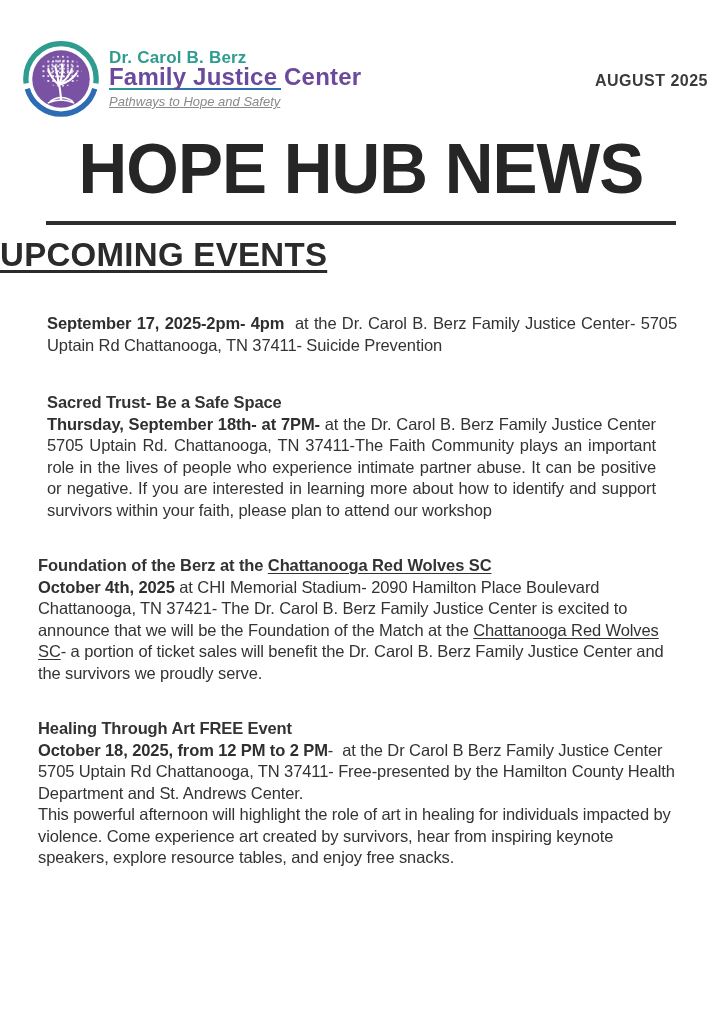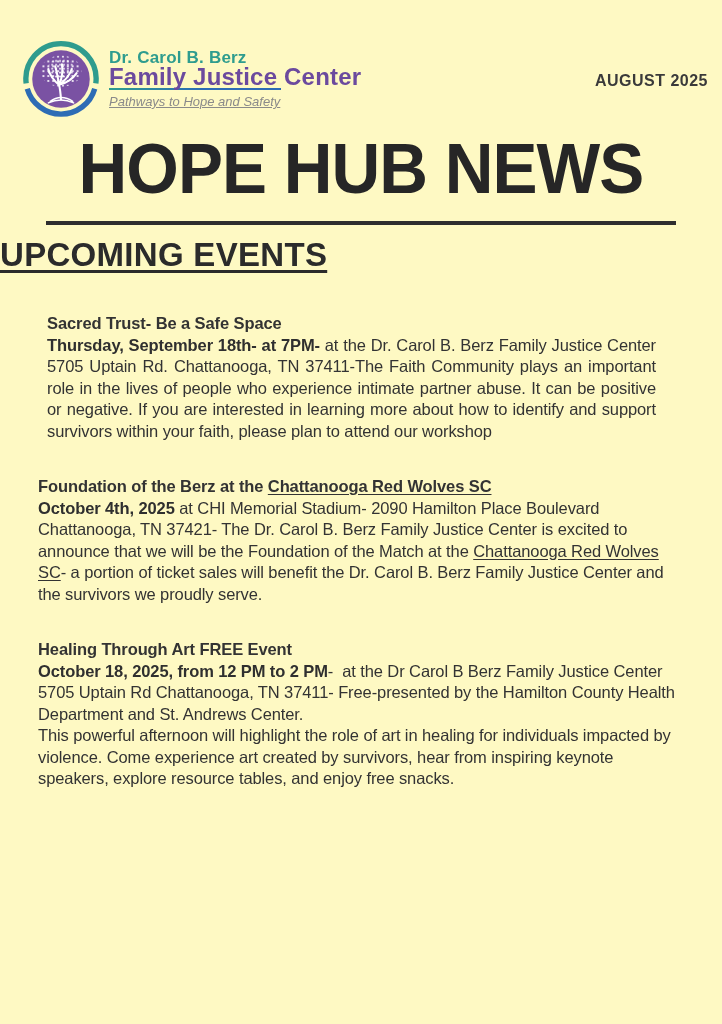--- a/index.html
+++ b/index.html
@@ -1,17 +1,17 @@
 <!DOCTYPE html>
 <html><head>
 <meta charset="utf-8">
 <style>
   html,body{margin:0;padding:0;background:#e8e8e8;}
   .page{
-    width:722px;height:1024px;background:#fef9c3;position:relative;
+    width:722px;height:1024px;background:#ffffff;position:relative;
     font-family:"Liberation Sans", sans-serif;color:#333;overflow:hidden;
     margin:0 auto;box-sizing:border-box;
   }
   
   .header{display:flex;justify-content:space-between;align-items:flex-start;
     padding:40px 14px 0 22px;}
   .logo{display:flex;gap:9px;align-items:flex-start;}
   .logo-mark{width:78px;height:78px;flex:0 0 auto;}
   .logo-text{padding-top:9px;}
   .logo-line1{color:#2E9C8E;font-weight:bold;font-size:17px;line-height:18px;letter-spacing:.2px;}
@@ -71,20 +71,21 @@
       </div>
     </div>
     <div class="issue-date">AUGUST 2025</div>
   </header>
 
   <h1 class="title">HOPE HUB NEWS</h1>
   <div class="rule"></div>
   <h2 class="section">UPCOMING EVENTS</h2>
 
   <section class="event ev-a">
+    <p class="ev-body"><b>September 17, 2025-2pm- 4pm</b><span>&nbsp; at the Dr. Carol B. Berz Family Justice Center- 5705 Uptain Rd Chattanooga, TN 37411- Suicide Prevention</span></p>
   </section>
 
   <section class="event ev-b">
     <div class="ev-title">Sacred Trust- Be a Safe Space</div>
     <p class="ev-body"><b>Thursday, September 18th- at 7PM-</b><span> at the Dr. Carol B. Berz Family Justice Center 5705 Uptain Rd. Chattanooga, TN 37411-The Faith Community plays an important role in the lives of people who experience intimate partner abuse. It can be positive or negative. If you are interested in learning more about how to identify and support survivors within your faith, please plan to attend our workshop</span></p>
   </section>
 
   <section class="event ev-c">
     <div class="ev-title"><span>Foundation of the Berz at the </span><span class="u">Chattanooga Red Wolves SC</span></div>
     <p class="ev-body"><b>October 4th, 2025</b><span> at CHI Memorial Stadium- 2090 Hamilton Place Boulevard Chattanooga, TN 37421- The Dr. Carol B. Berz Family Justice Center is excited to announce that we will be the Foundation of the Match at the </span><span class="u">Chattanooga Red Wolves SC</span><span>- a portion of ticket sales will benefit the Dr. Carol B. Berz Family Justice Center and the survivors we proudly serve.</span></p>

